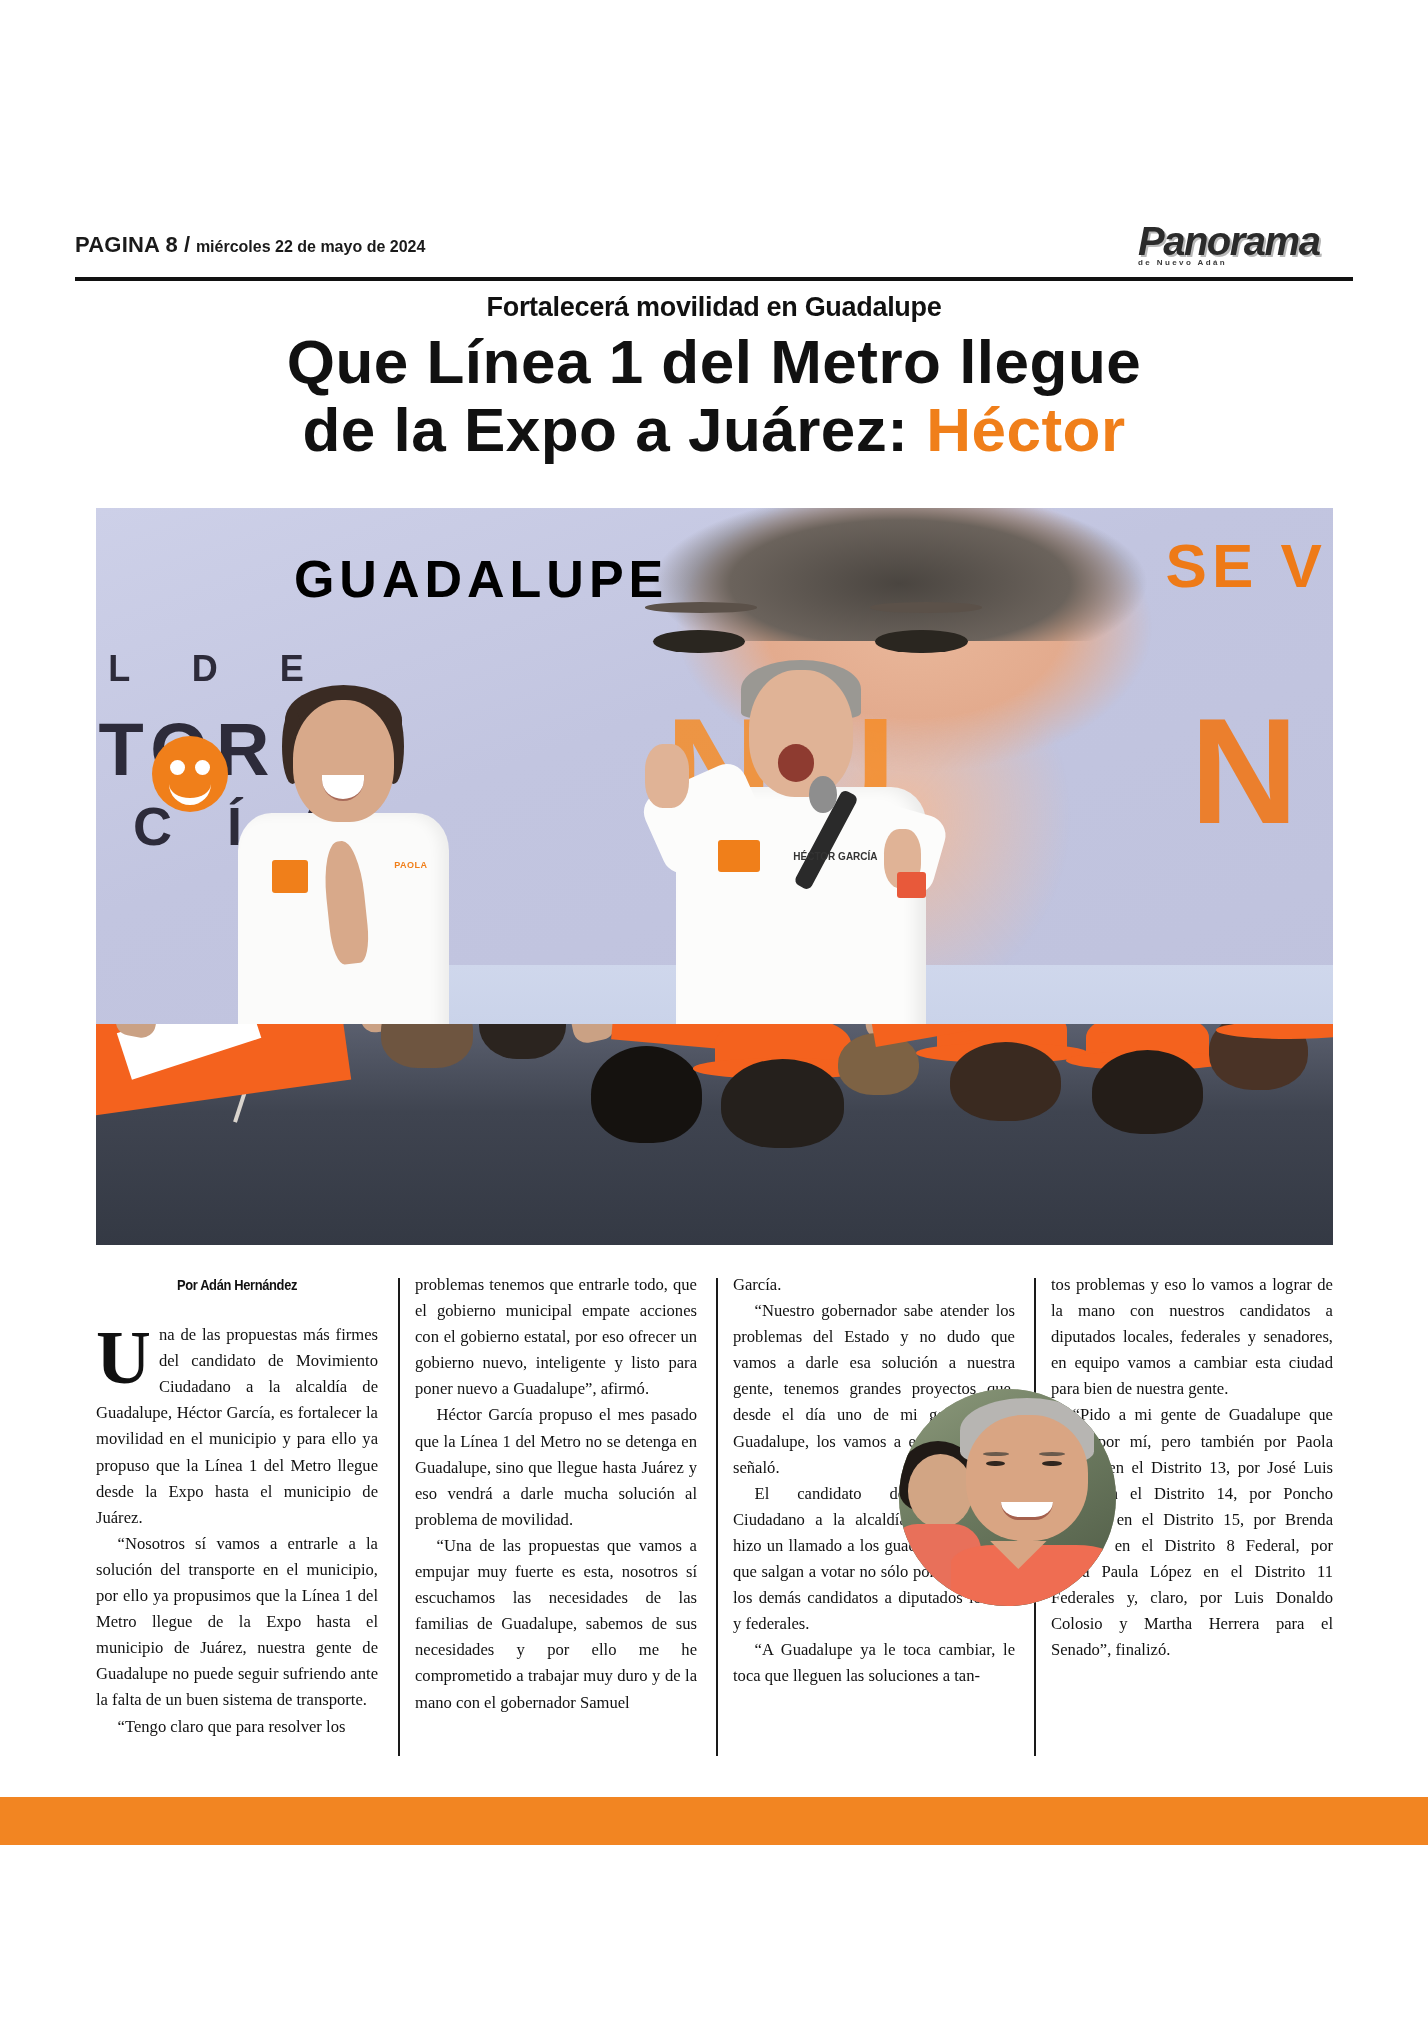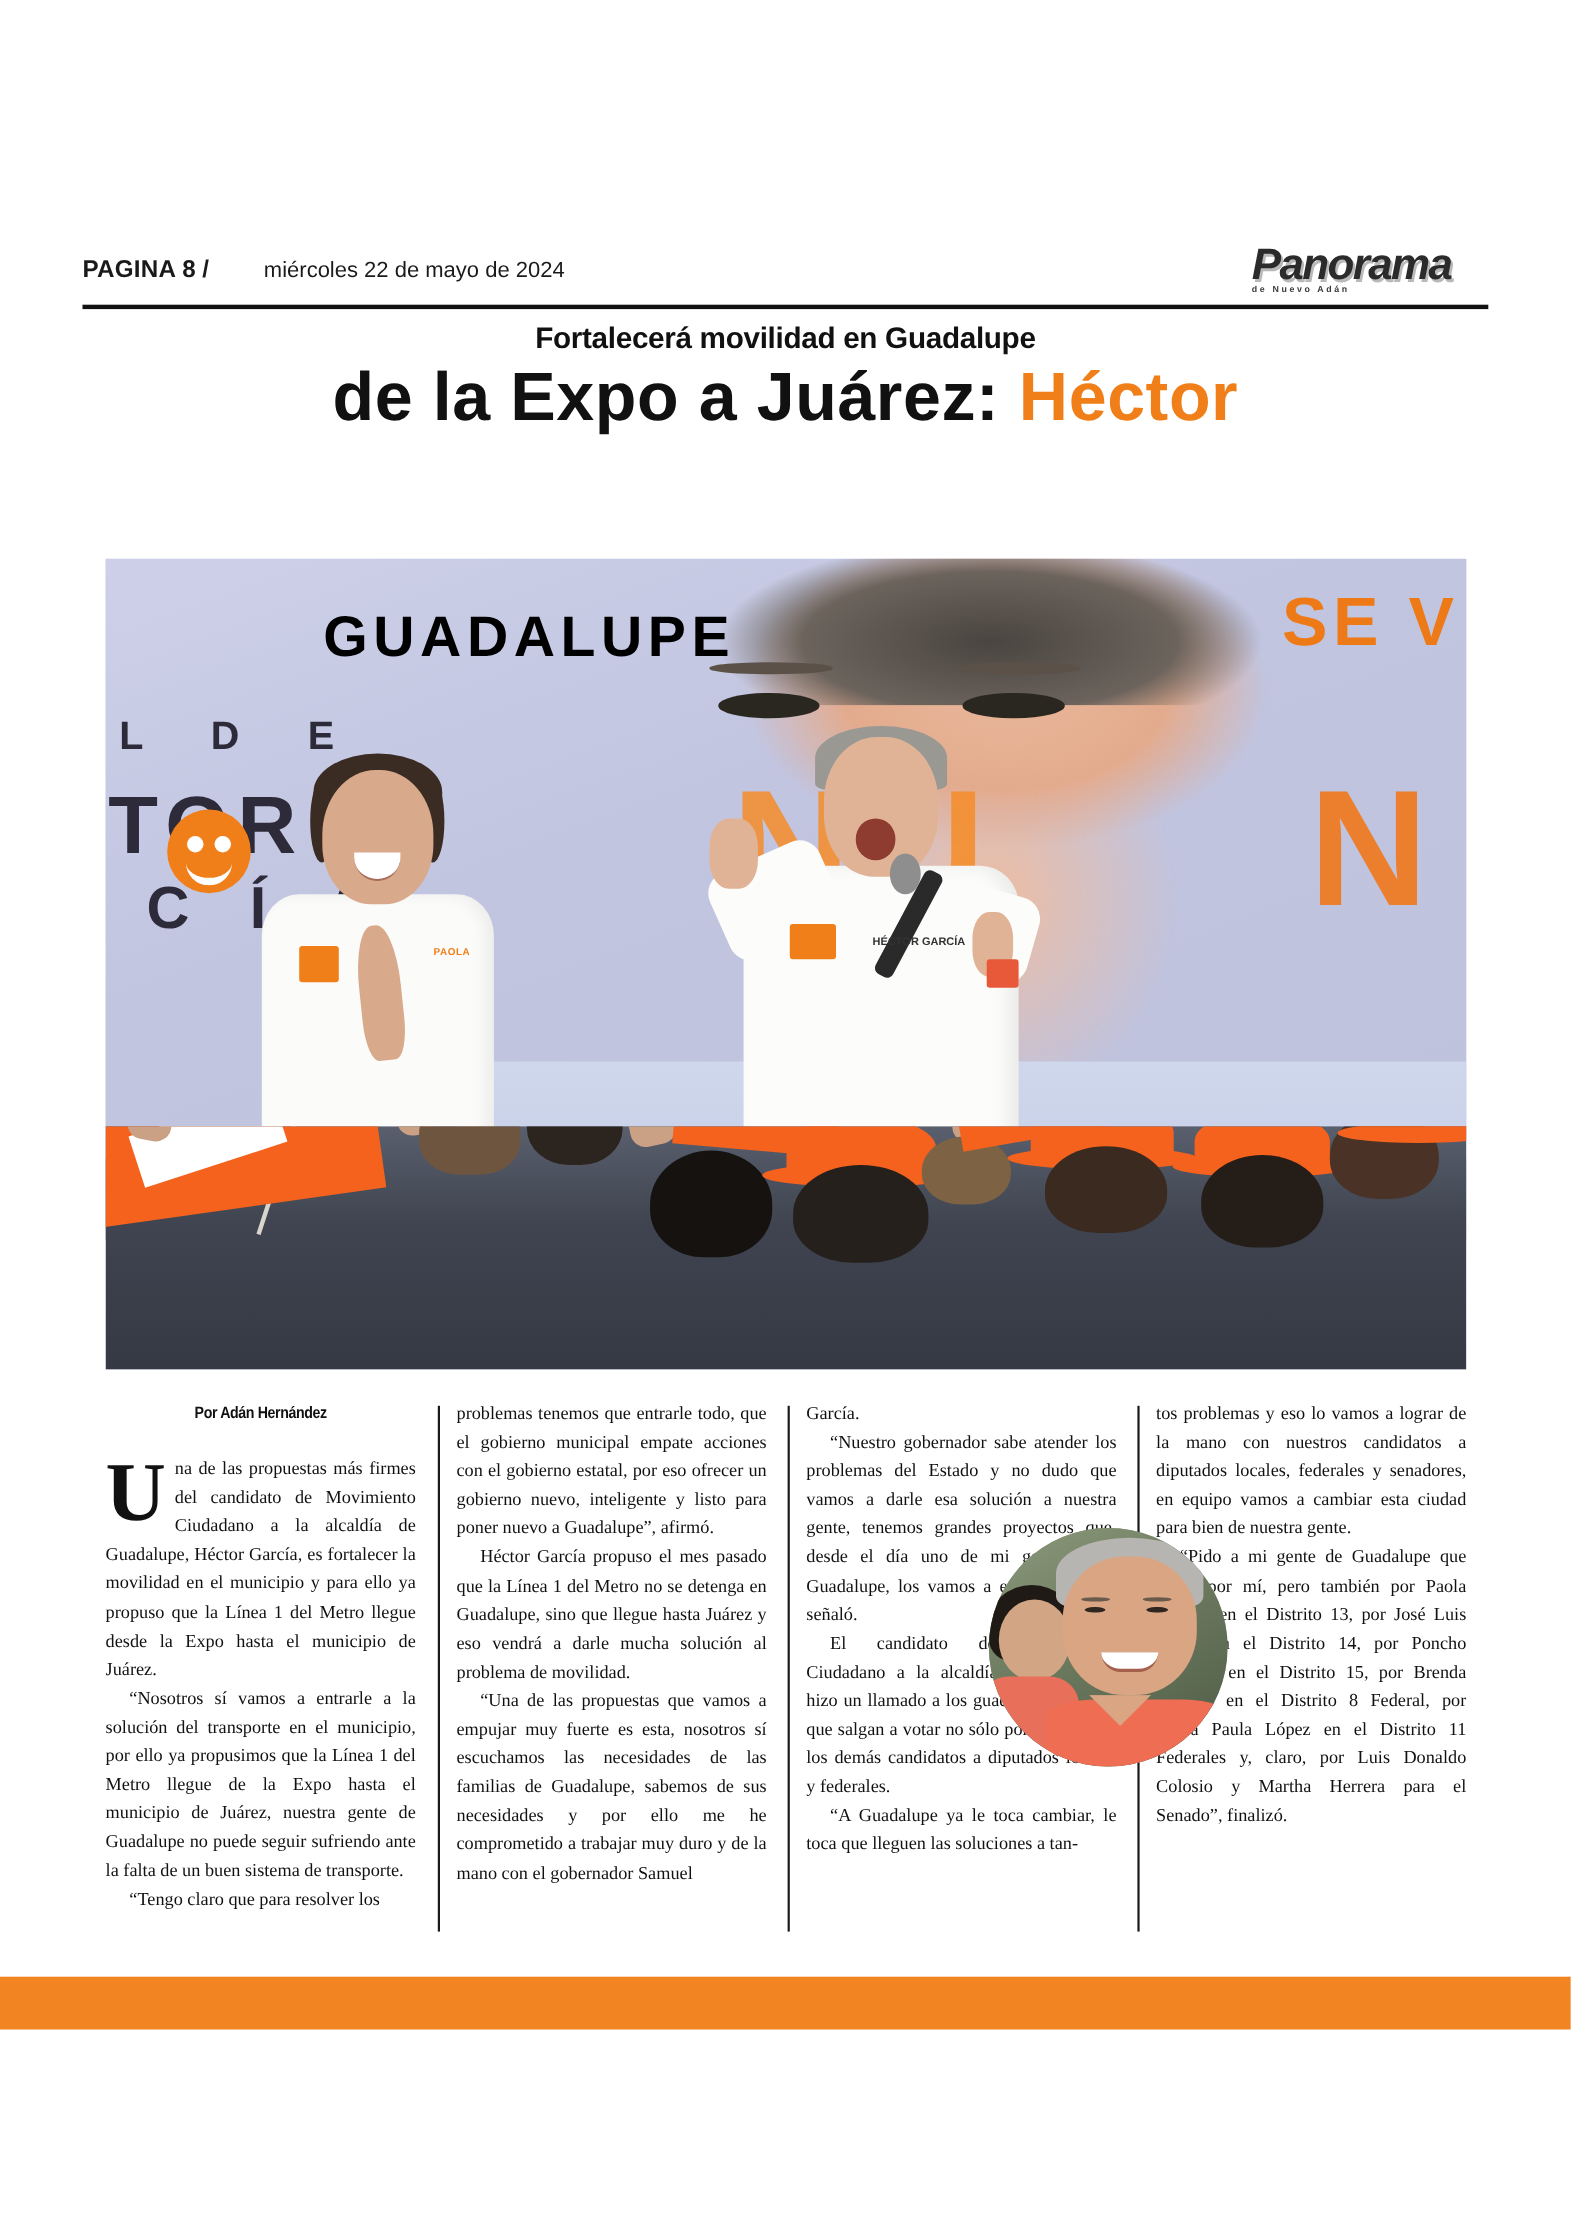--- a/index.html
+++ b/index.html
@@ -35,23 +35,22 @@
   #header-left .pagina {
     font-weight: bold;
     font-size: 22px;
     letter-spacing: 0.2px;
   }
   #header-left .slash {
     font-weight: bold;
     font-size: 22px;
   }
   #header-left .date {
-    font-weight: normal;
-    font-size: 20px;
-    margin-left: 44px;
+    font-weight: bold;
+    font-size: 16px;
   }
   #masthead {
     position: absolute;
     right: 0;
     top: -10px;
     width: 215px;
     height: 52px;
     text-align: left;
   }
   #masthead-word {
@@ -699,20 +698,21 @@
   </div>
   <div id="masthead">
     <span id="masthead-word">Panorama</span>
     <span id="masthead-sub">de Nuevo Adán</span>
   </div>
 </div>
 <div id="header-rule"></div>
 
 <div id="kicker">Fortalecerá movilidad en Guadalupe</div>
 <div id="headline">
+  <span class="line">Que Línea 1 del Metro llegue</span>
   <span class="line">
     <span>de la Expo a Juárez:</span>
     <span class="accent">Héctor</span>
   </span>
 </div>
 
 <div id="main-photo">
   <div class="backdrop"></div>
 
   <div class="poster-face"></div>

